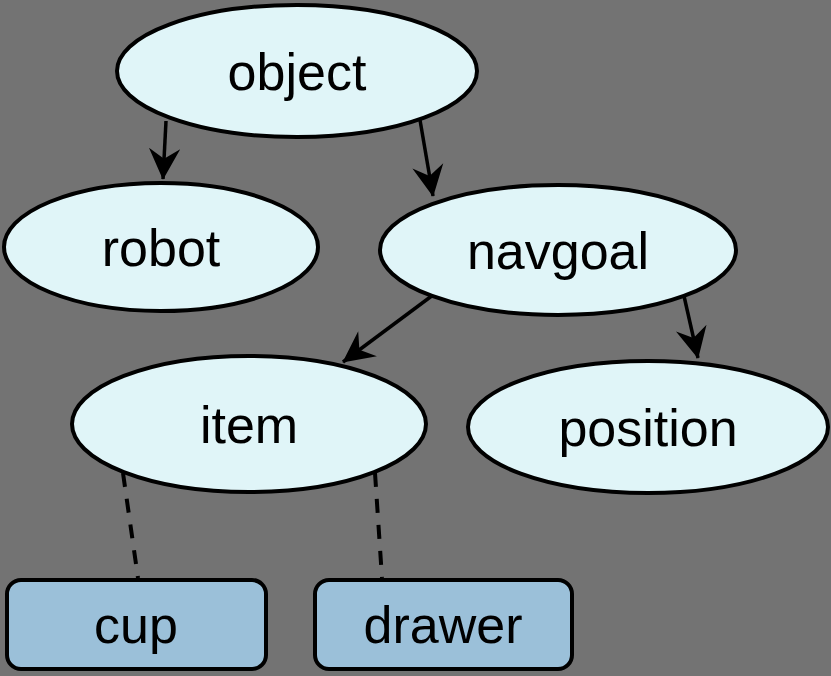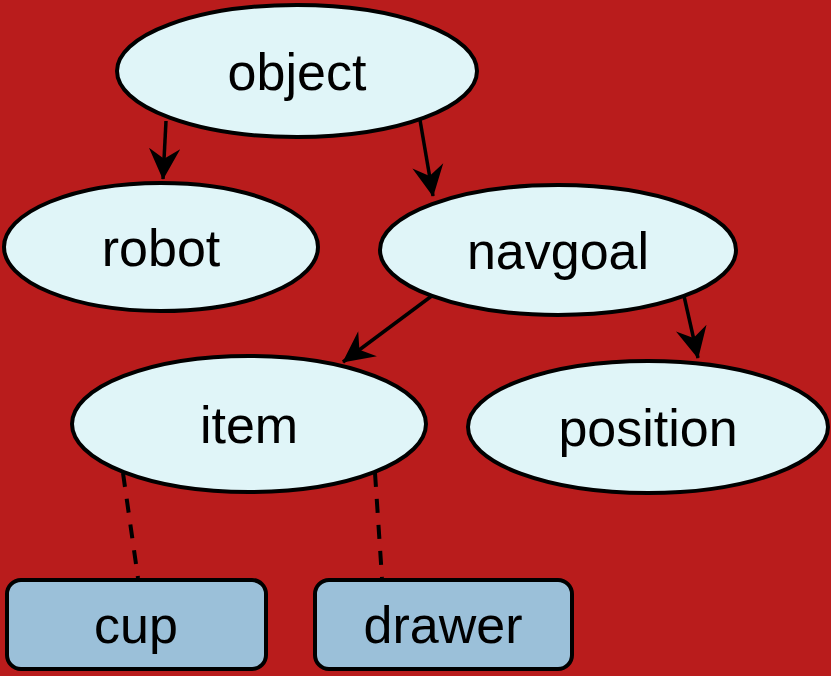--- a/index.html
+++ b/index.html
@@ -4,21 +4,21 @@
 <style>
   html, body {
     margin: 0;
     padding: 0;
     background: #ffffff;
   }
   .canvas {
     width: 831px;
     height: 676px;
     position: relative;
-    background: #b91c1c;
+    background: #737373;
     overflow: hidden;
   }
   svg {
     display: block;
   }
   text {
     font-family: "Liberation Sans", "DejaVu Sans", sans-serif;
     font-size: 52px;
     fill: #000000;
   }

